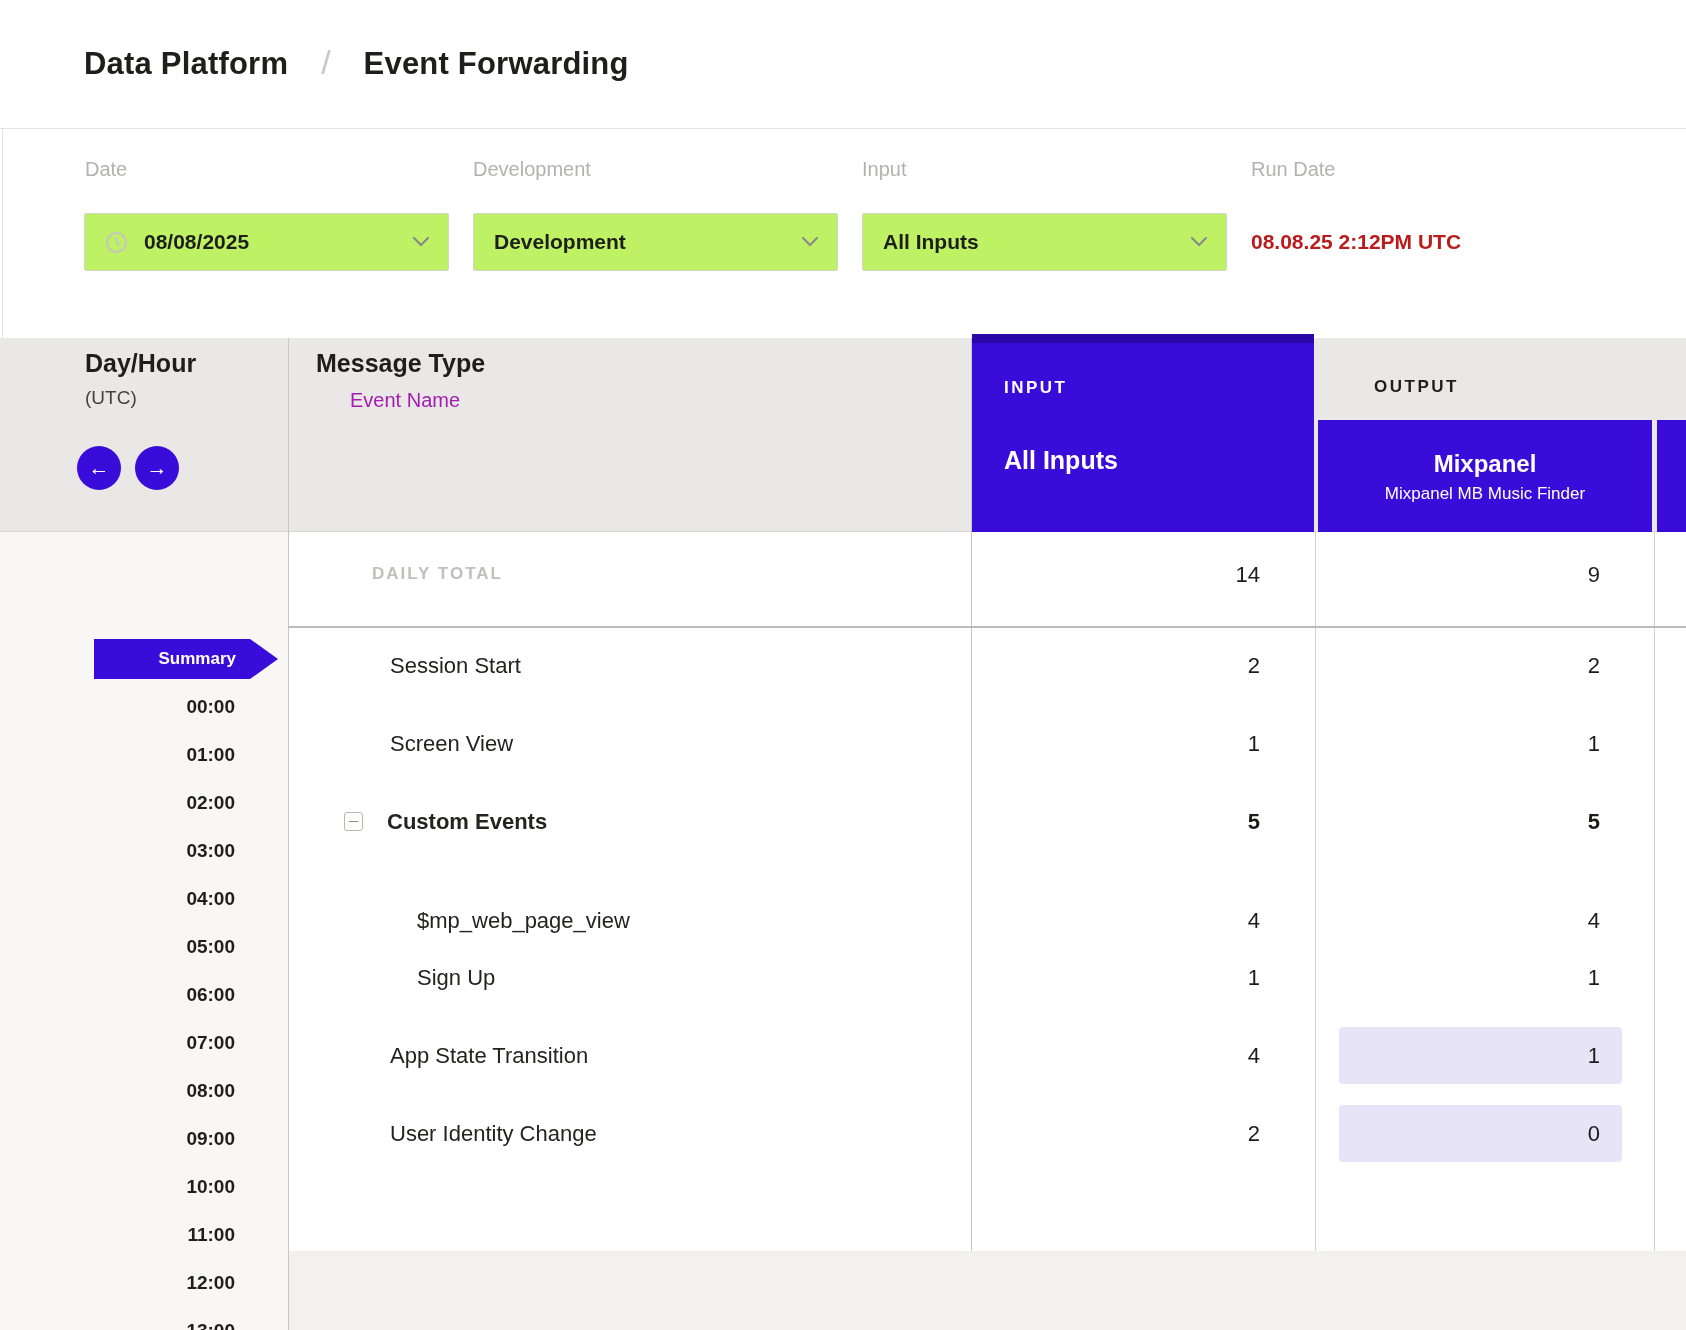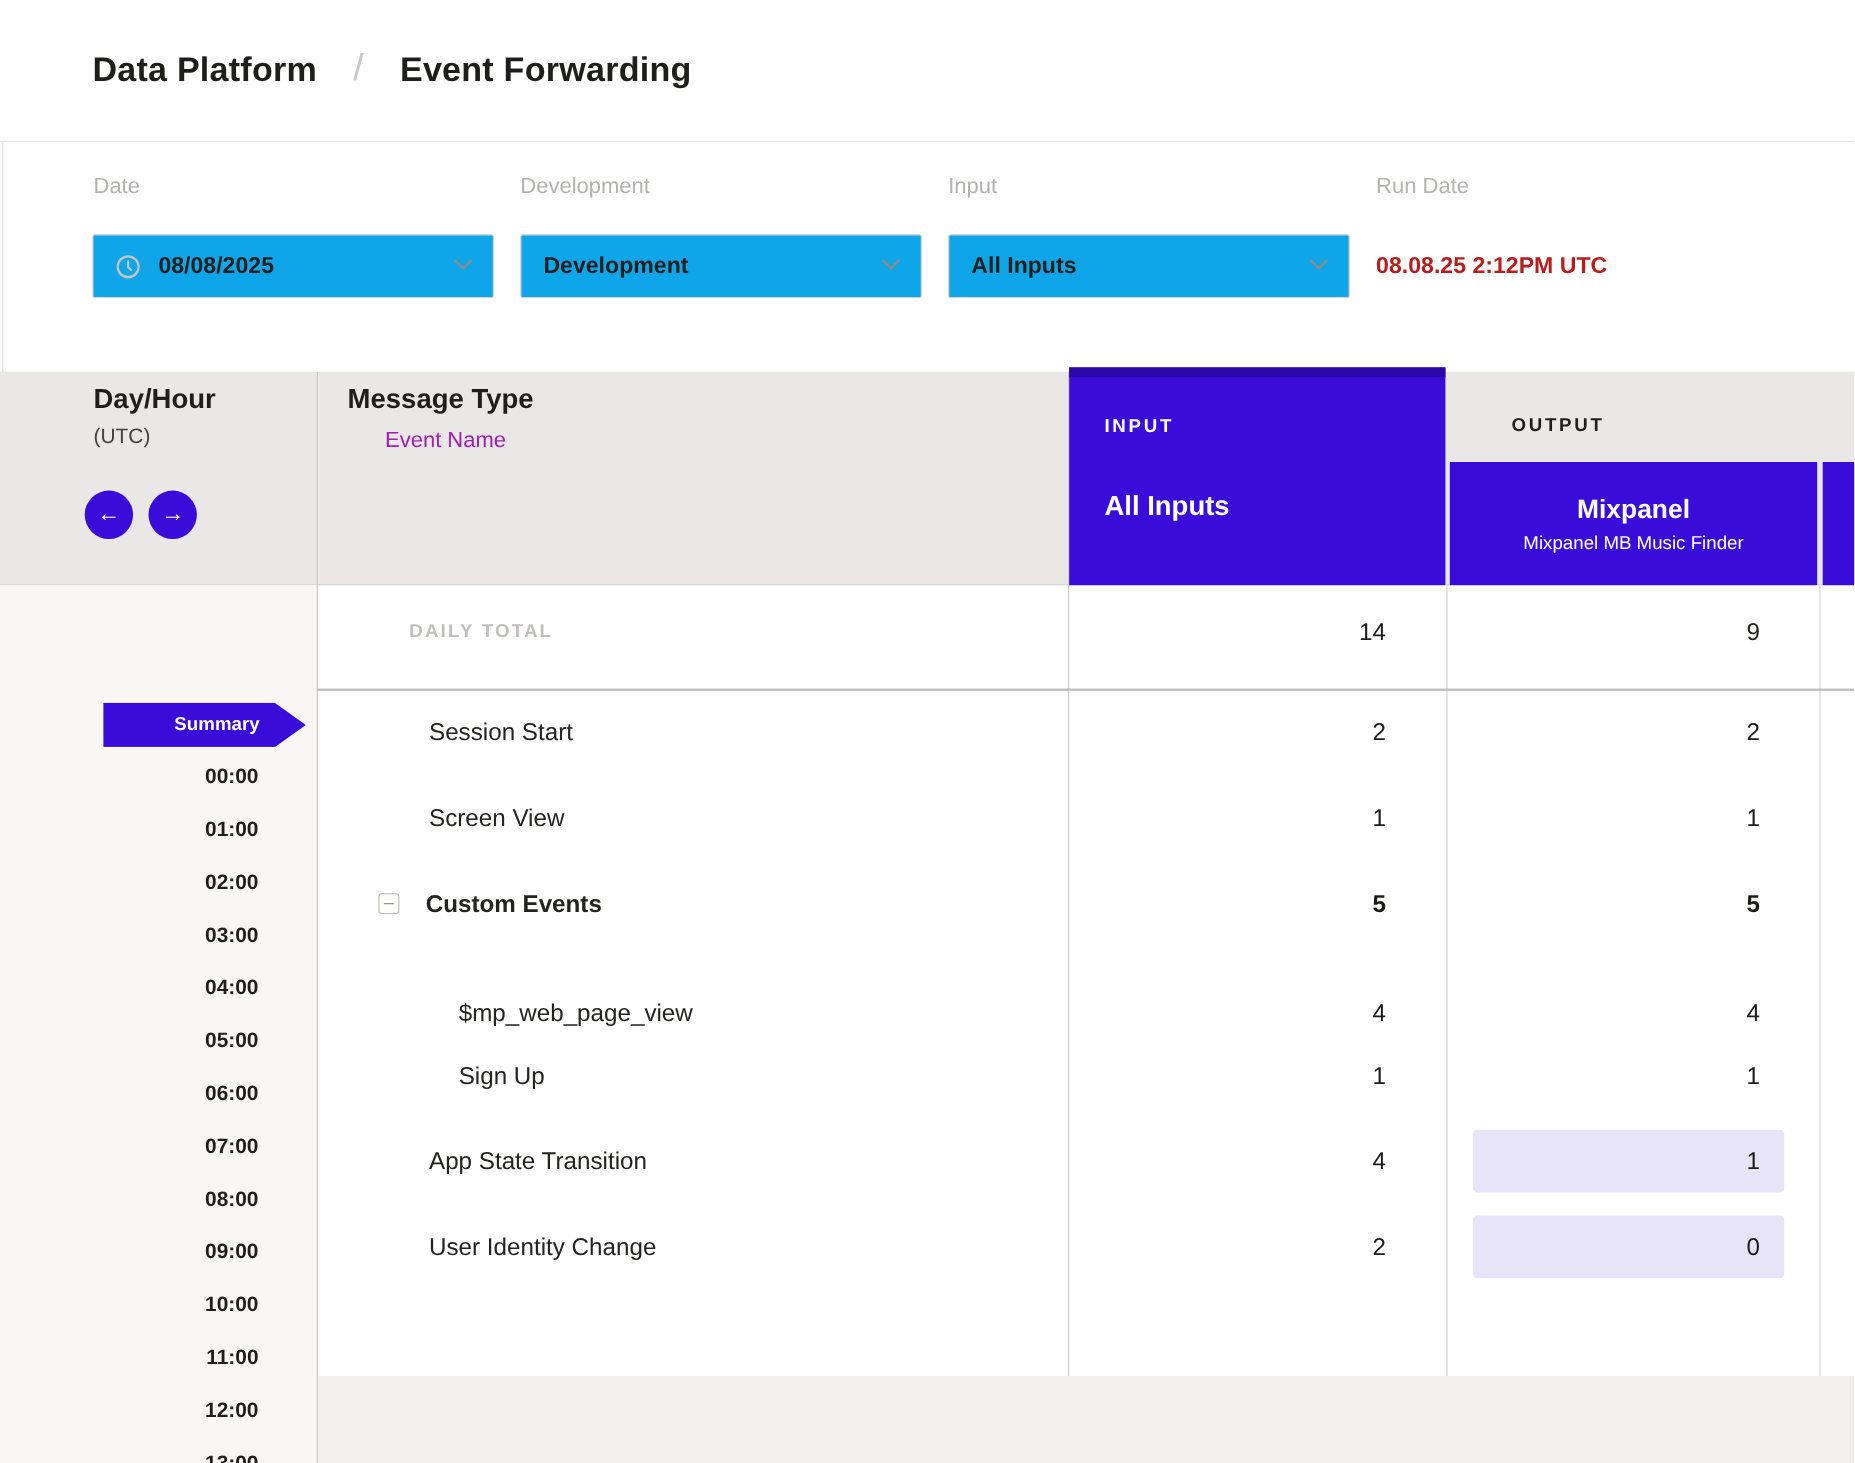--- a/index.html
+++ b/index.html
@@ -10,21 +10,21 @@
   .left-edge{position:absolute;left:2px;top:0;width:1px;height:1330px;background:#e3e2e0;}
 
   
   .crumb-bar{position:absolute;left:0;top:0;width:1686px;height:128px;border-bottom:1px solid #e4e3e1;background:#fff;}
   .crumbs{position:absolute;left:84px;top:0;height:128px;display:flex;align-items:center;gap:33px;}
   .crumb{font-size:31px;font-weight:600;letter-spacing:.2px;color:#1e1e1c;cursor:pointer;}
   .crumb-sep{font-size:34px;font-weight:300;color:#c9c8c6;transform:translateY(-2px);}
 
   
   .flt-label{position:absolute;top:158px;font-size:20px;color:#b3b2b0;font-weight:400;}
-  .flt-box{position:absolute;top:213px;width:365px;height:58px;background:#0ea5e9;border:1px solid #d4d3d1;border-radius:2px;
+  .flt-box{position:absolute;top:213px;width:365px;height:58px;background:#bef264;border:1px solid #d4d3d1;border-radius:2px;
     display:flex;align-items:center;box-sizing:border-box;padding:0 18px 0 20px;cursor:pointer;}
   .flt-val{font-size:21px;font-weight:700;color:#1e1e1c;}
   .flt-spring{flex:1;}
   .clockwrap{margin-right:16px;display:flex;align-items:center;}
   .rundate{position:absolute;left:1251px;top:213px;height:58px;display:flex;align-items:center;font-size:21px;font-weight:700;color:#b91c1c;}
 
   
   .grayband{position:absolute;left:0;top:338px;width:1686px;height:194px;background:#e9e8e6;border-bottom:1px solid #d8d7d5;box-sizing:border-box;}
   .sidebar{position:absolute;left:0;top:532px;width:288px;height:798px;background:#f8f7f5;}
   .bottomgray{position:absolute;left:289px;top:1251px;width:1397px;height:79px;background:#f2f1ee;}

